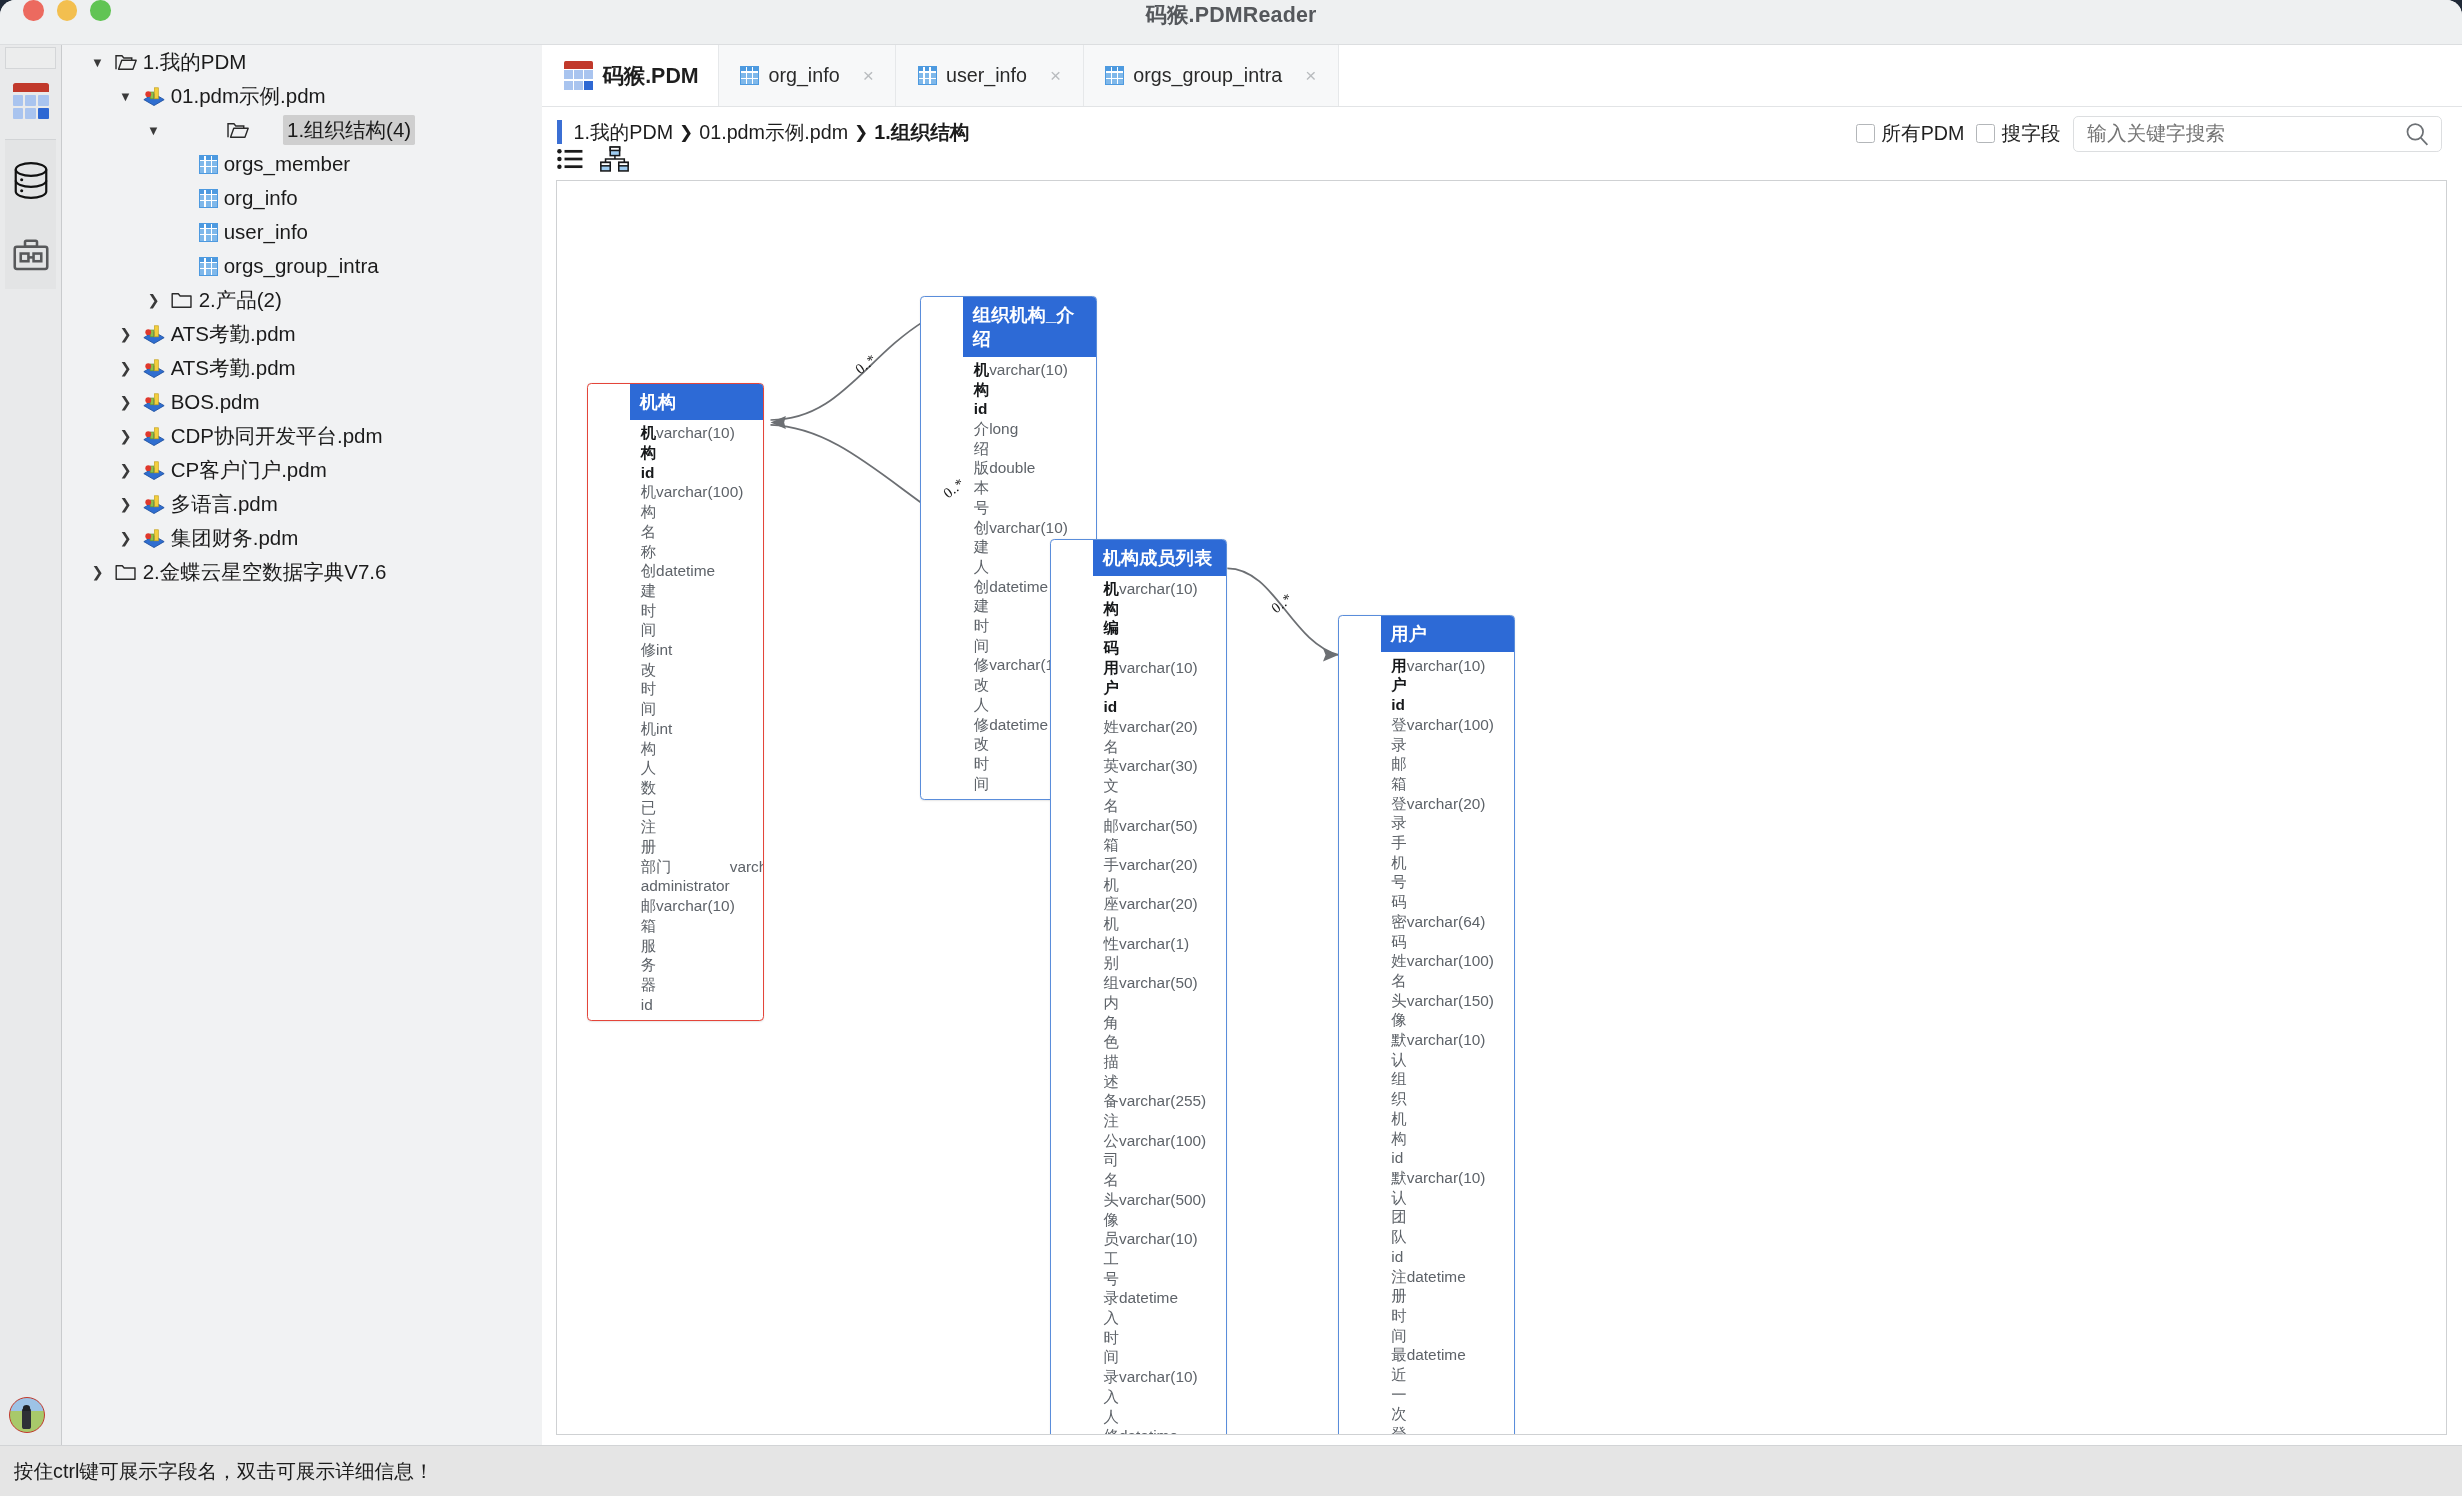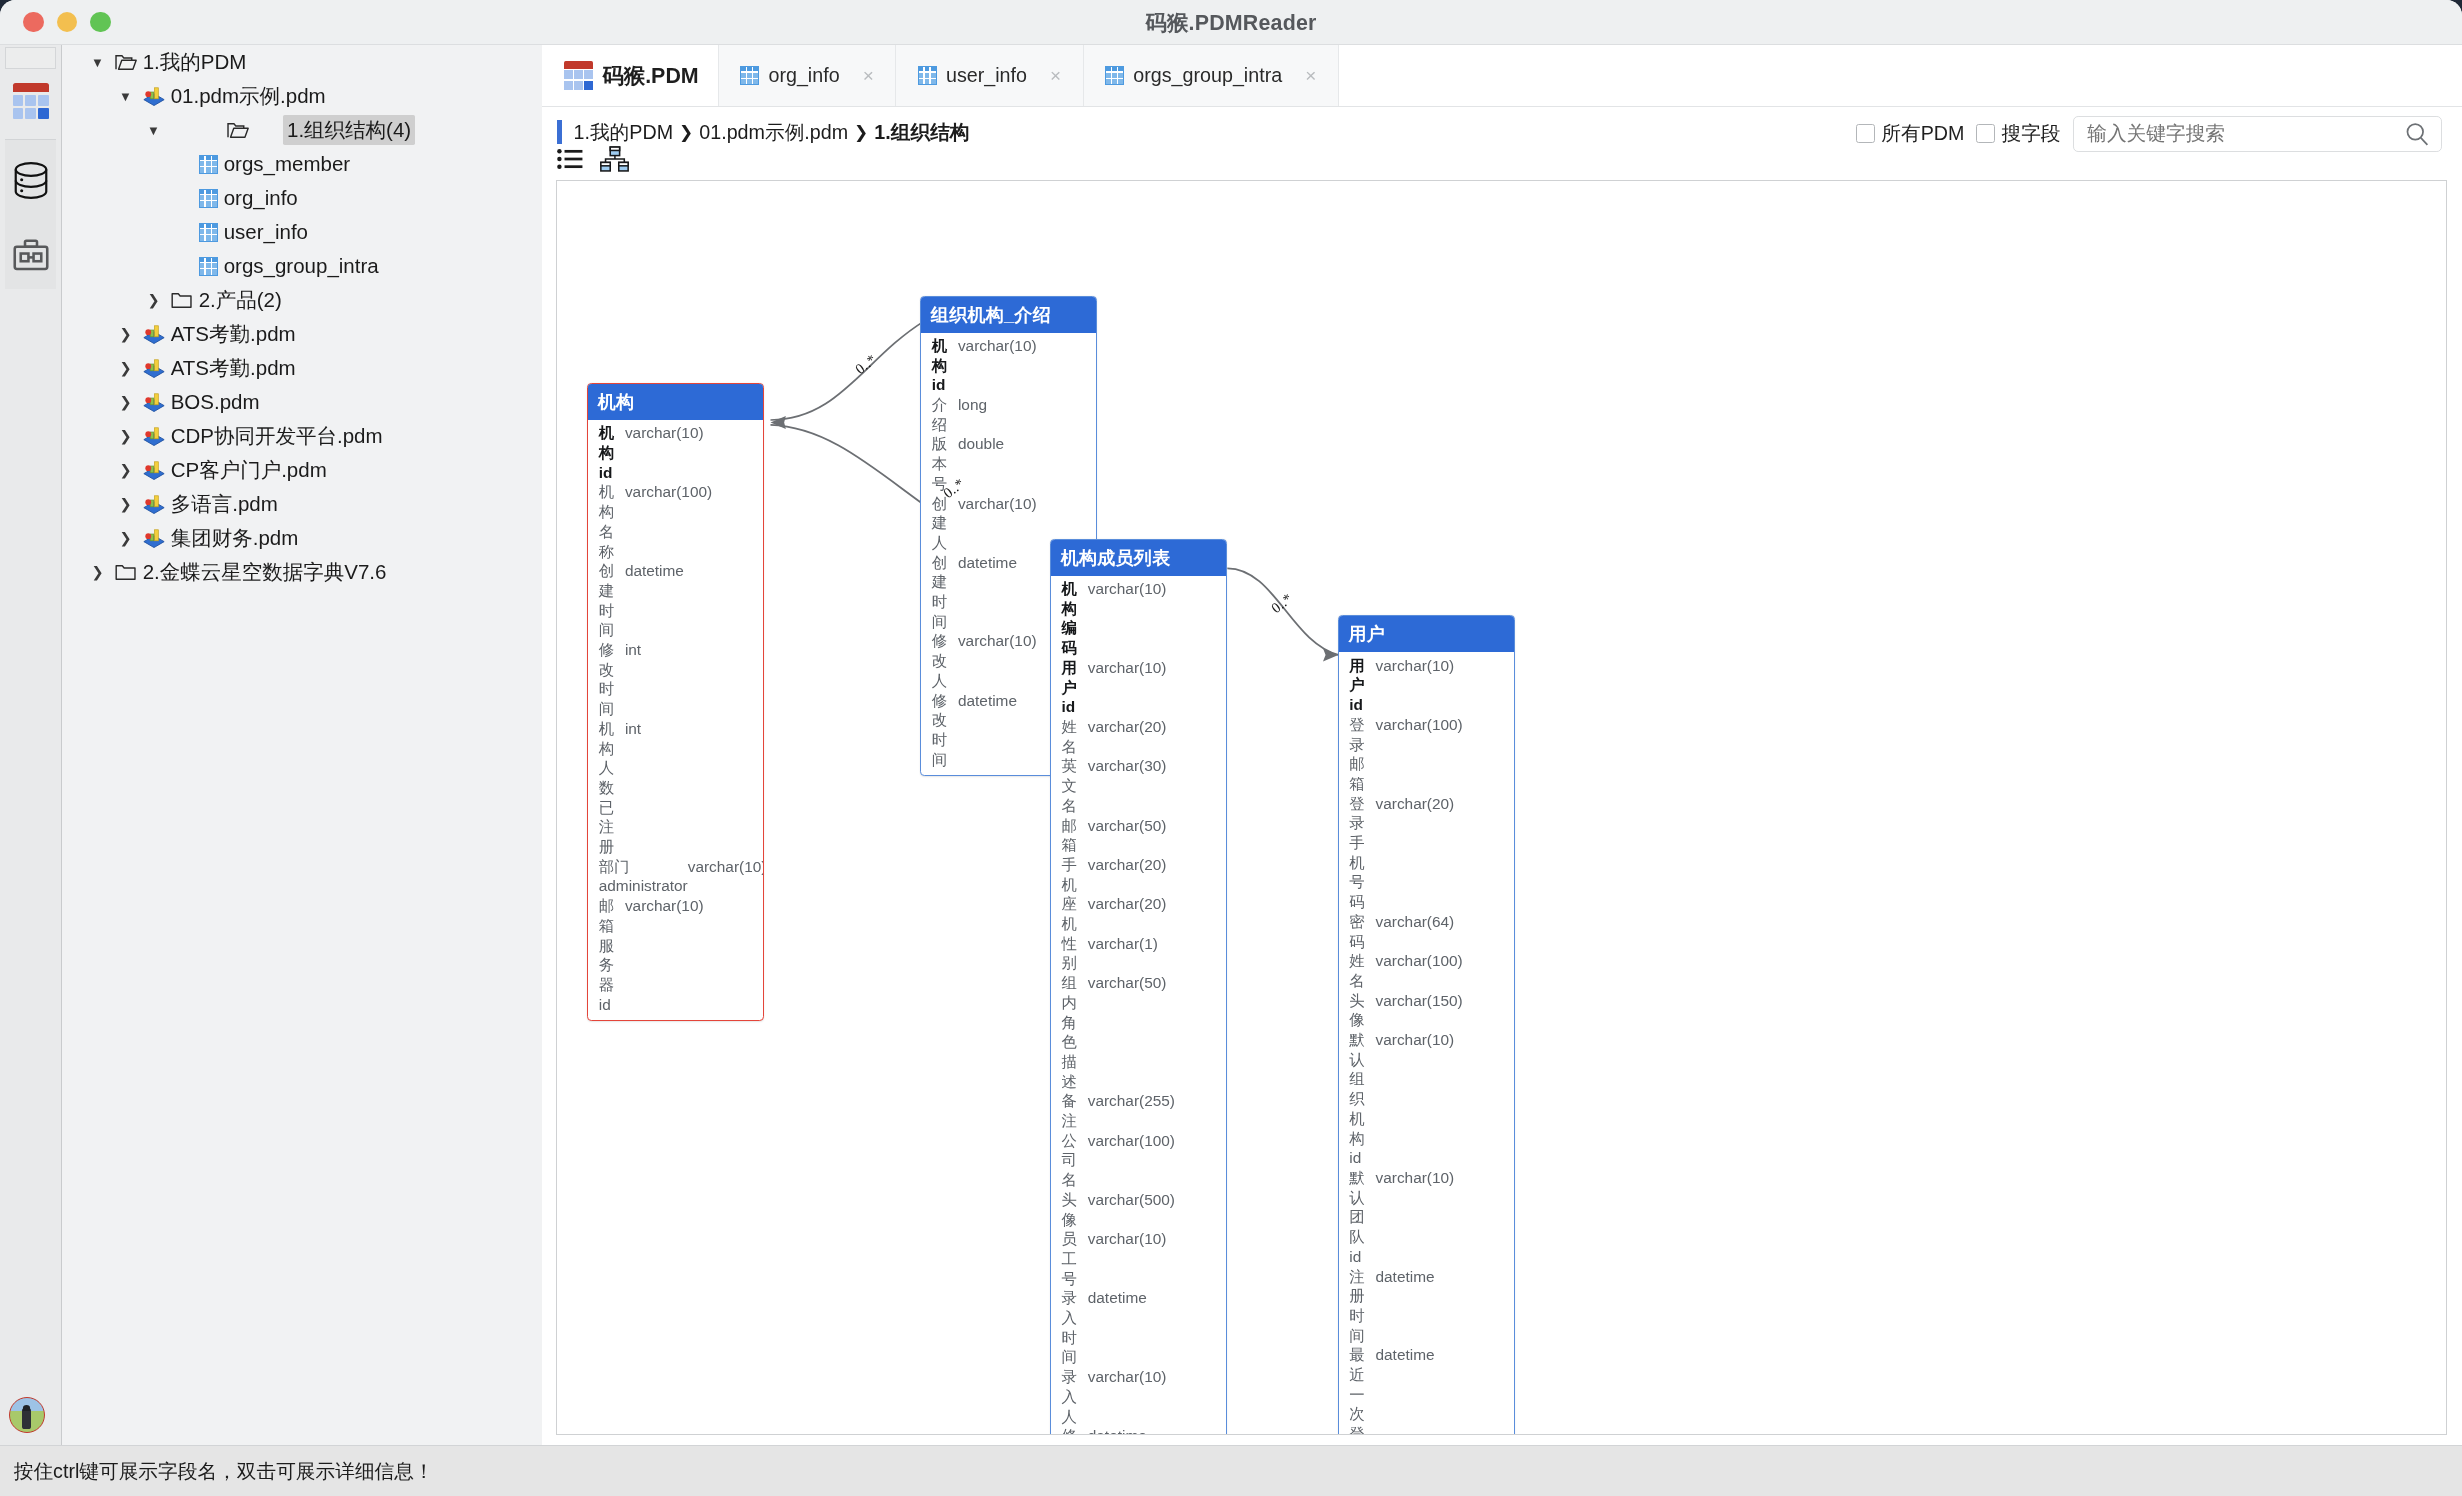--- a/index.html
+++ b/index.html
@@ -14,21 +14,21 @@
     background: #ffffff;
     border-radius: 15.4px 15.4px 0 0;
     overflow: hidden;
   }
 
   
   #titlebar {
     position: absolute; left: 0; top: 0; width: 2462px; height: 45px;
     background: #eef0f1;
     border-bottom: 0.9px solid #dcdee0;
-    display: flex; align-items: center;
+    display: flex; align-items: flex-start;
   }
   .traffic { display: flex; gap: 13px; margin-left: 23px; }
   .dot { width: 20.5px; height: 20.5px; border-radius: 50%; }
   .dot.red { background: #ec6a5f; }
   .dot.yellow { background: #f3bf4f; }
   .dot.green { background: #61c454; }
   #window-title {
     position: absolute; left: 0; right: 0; text-align: center;
     font-size: 21.4px; font-weight: bold; color: #55585c;
     letter-spacing: 0.2px;
@@ -170,20 +170,21 @@
     position: absolute; left: 13.7px; top: 135px; right: 15.4px; bottom: 10.3px;
     background: #fff; border: 0.9px solid #cfd1d3; overflow: hidden;
   }
   #canvas svg.links { position: absolute; left: 0; top: 0; width: 100%; height: 100%; }
 
   .ent {
     position: absolute; background: #fff;
     border: 0.9px solid #5a8ddb; border-radius: 4.3px;
     box-shadow: 0 0.9px 1.7px rgba(0,0,0,.10);
     overflow: hidden;
+    padding-left: 42px;
   }
   .ent.hl { border: 1.7px solid #e4453a; }
   .ent .ehead {
     background: #2d6ad6; color: #fff; font-weight: bold;
     font-size: 18px; padding: 6px 9.4px; letter-spacing:0.3px;
   }
   .ent .ebody { padding: 3.4px 0 6px 0; }
   .ent .erow {
     display: flex; font-size: 15.4px; line-height: 19.7px;
     padding: 0 10.3px 0 10.3px; color: #5e6369;

